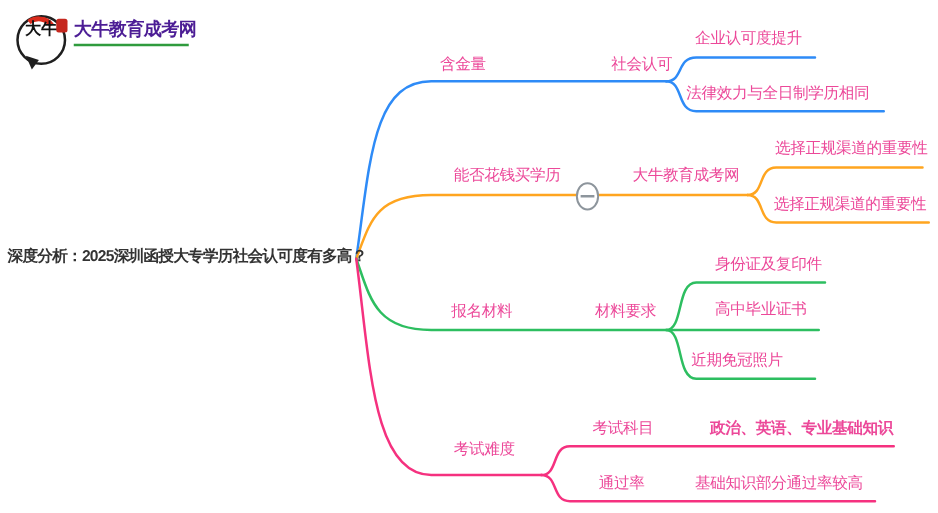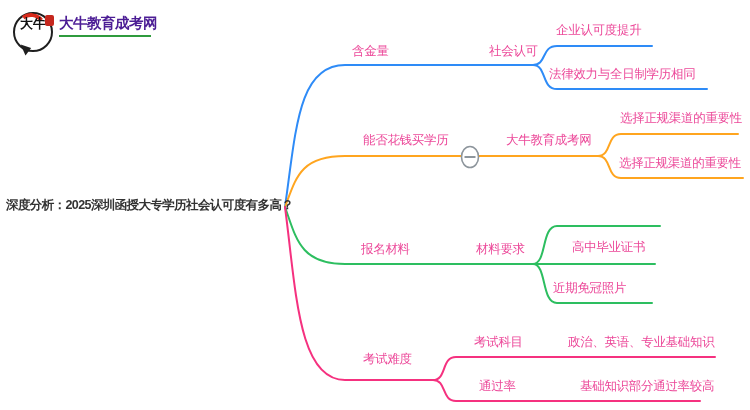--- a/index.html
+++ b/index.html
@@ -106,22 +106,23 @@
   <div class="lbl" style="left:556px;top:23px;">企业认可度提升</div>
   <div class="lbl" style="left:549px;top:67px;">法律效力与全日制学历相同</div>
 
   <div class="lbl" style="left:363px;top:133px;">能否花钱买学历</div>
   <div class="lbl" style="left:506px;top:133px;">大牛教育成考网</div>
   <div class="lbl" style="left:620px;top:111px;">选择正规渠道的重要性</div>
   <div class="lbl" style="left:619px;top:156px;">选择正规渠道的重要性</div>
 
   <div class="lbl" style="left:361px;top:242px;">报名材料</div>
   <div class="lbl" style="left:476px;top:242px;">材料要求</div>
+  <div class="lbl" style="left:572px;top:204px;">身份证及复印件</div>
   <div class="lbl" style="left:572px;top:240px;">高中毕业证书</div>
   <div class="lbl" style="left:553px;top:281px;text-align:center;">近期免冠照片</div>
 
   <div class="lbl" style="left:363px;top:352px;">考试难度</div>
   <div class="lbl" style="left:474px;top:335px;">考试科目</div>
-  <div class="lbl" style="left:568px;top:335px;">政治、英语、专业基础知识</div>
+  <div class="lbl" style="left:568px;top:335px;font-weight:bold;">政治、英语、专业基础知识</div>
   <div class="lbl" style="left:479px;top:379px;">通过率</div>
-  <div class="lbl" style="left:556px;top:379px;margin-left:24px;">基础知识部分通过率较高</div>
+  <div class="lbl" style="left:556px;top:379px;">基础知识部分通过率较高</div>
 
 </div>
 
 </body></html>

